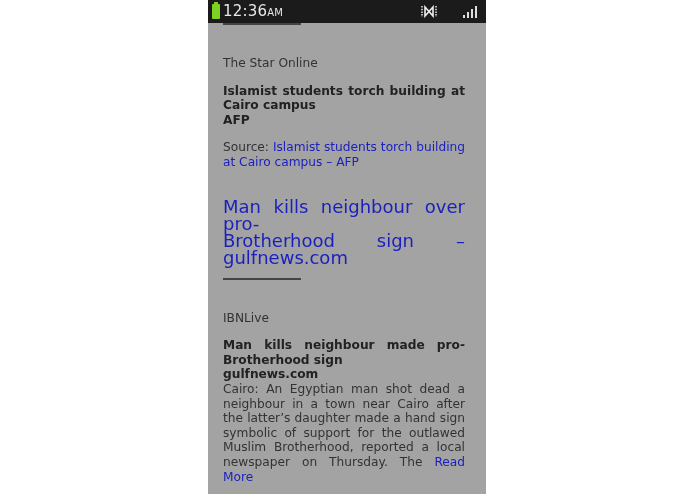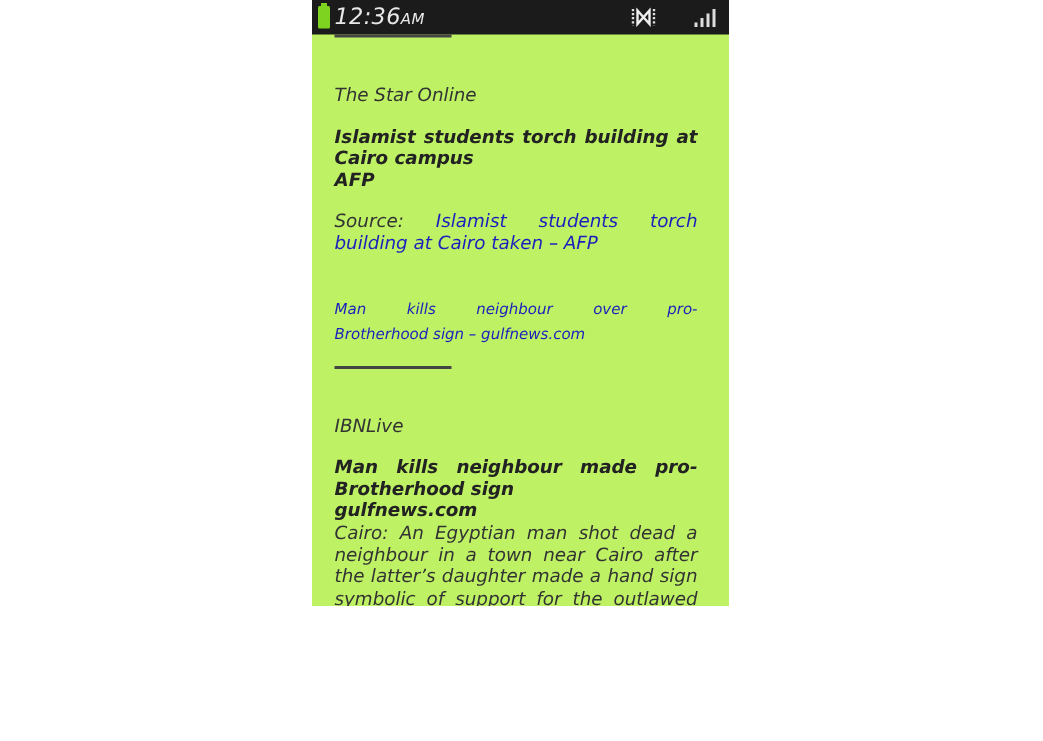--- a/index.html
+++ b/index.html
@@ -1,34 +1,34 @@
 <!DOCTYPE html>
 <html><head>
 <meta charset="utf-8">
 <style>
   html, body { margin:0; padding:0; background:#ffffff; }
   body { width:695px; height:494px; position:relative; overflow:hidden; font-family:"DejaVu Sans", sans-serif; }
-  .phone { position:absolute; left:208px; top:0; width:278px; height:404px; background:#bef264; overflow:hidden;font-style:italic; }
+  .phone { position:absolute; left:208px; top:0; width:278px; height:494px; background:#a3a3a3; overflow:hidden; }
   .statusbar { position:absolute; left:0; top:0; width:278px; height:23px; background:#1b1b1b; color:#e8e8e8; }
   .battery { position:absolute; left:4px; top:4px; width:8px; height:15px; background:#7ed321; border-radius:1px; }
   .battery:before { content:""; position:absolute; left:2px; top:-2px; width:4px; height:2px; background:#7ed321; }
   .clock { position:absolute; left:15px; top:2px; font-size:15px; letter-spacing:0.2px; }
   .clock .ampm { font-size:10px; }
   .mute-icon { position:absolute; left:212px; top:5px; width:18px; height:13px; }
   .signal-icon { position:absolute; left:254px; top:5px; width:16px; height:13px; }
   .content { position:absolute; left:15px; top:23px; width:242px; font-size:12.2px; line-height:14.6px; color:#333; }
   .rule { height:2px; background:#444; width:78px; }
   .rule.top { margin-top:0; }
   .source-name { margin-top:31px; color:#333; }
   .headline { margin-top:13px; font-weight:bold; color:#222; text-align:justify; }
   .agency { font-weight:bold; color:#222; }
   .body { text-align:justify; color:#333; }
   .link { color:#1a1fbd; cursor:pointer; }
   .source-line { margin-top:13px; text-align:justify; }
-  .big-link { margin-top:28px; font-size:10px; line-height:17px; text-align:justify; text-align-last:left; color:#1a1fbd; }
+  .big-link { margin-top:28px; font-size:18px; line-height:17px; text-align:justify; text-align-last:left; color:#1a1fbd; }
   .big-link span.first { display:block; text-align:justify; text-align-last:justify; }
   .rule.mid { margin-top:12px; }
 </style>
 </head>
 <body>
 
 <div class="phone">
   <div class="statusbar">
     <div class="battery"></div>
     <div class="clock"><span>12:36</span><span class="ampm">AM</span></div>
@@ -44,21 +44,21 @@
     </svg>
   </div>
 
   <div class="content">
     <div class="rule top"></div>
 
     <div>
       <div class="source-name">The Star Online</div>
       <div class="headline">Islamist students torch building at Cairo campus</div>
       <div class="agency">AFP</div>
-      <div class="source-line"><span>Source: </span><span class="link">Islamist students torch building at Cairo taken – AFP</span></div>
+      <div class="source-line"><span>Source: </span><span class="link">Islamist students torch building at Cairo campus – AFP</span></div>
     </div>
 
     <div class="big-link">
       <span class="first">Man kills neighbour over pro-</span>
       <span>Brotherhood sign – gulfnews.com</span>
     </div>
 
     <div class="rule mid"></div>
 
     <div>

